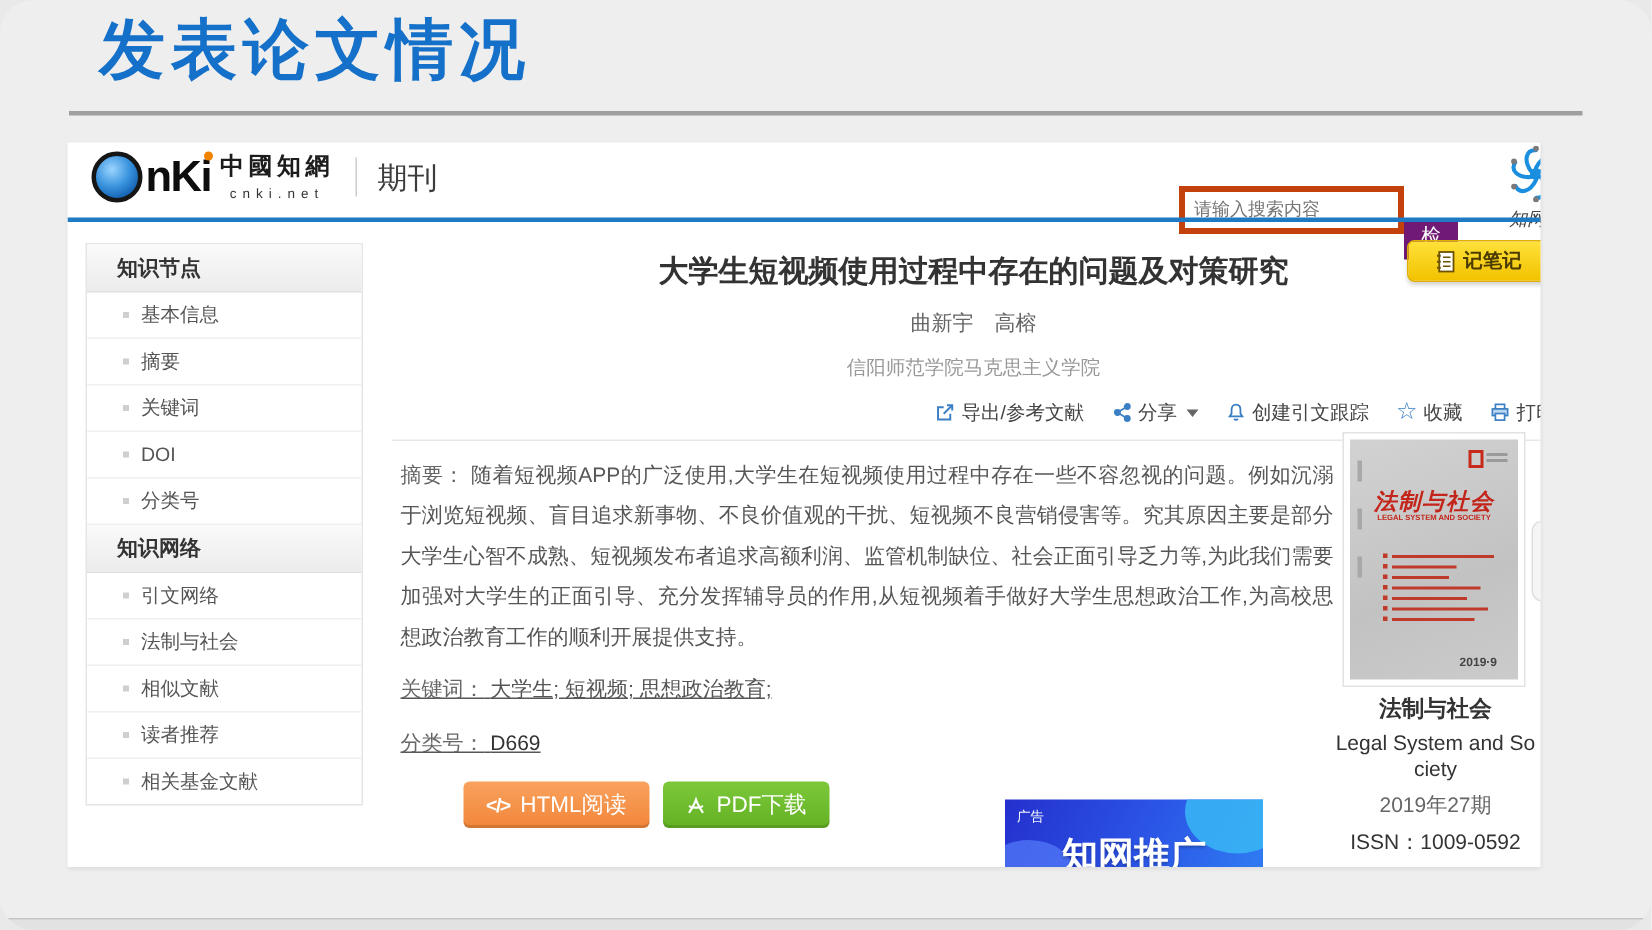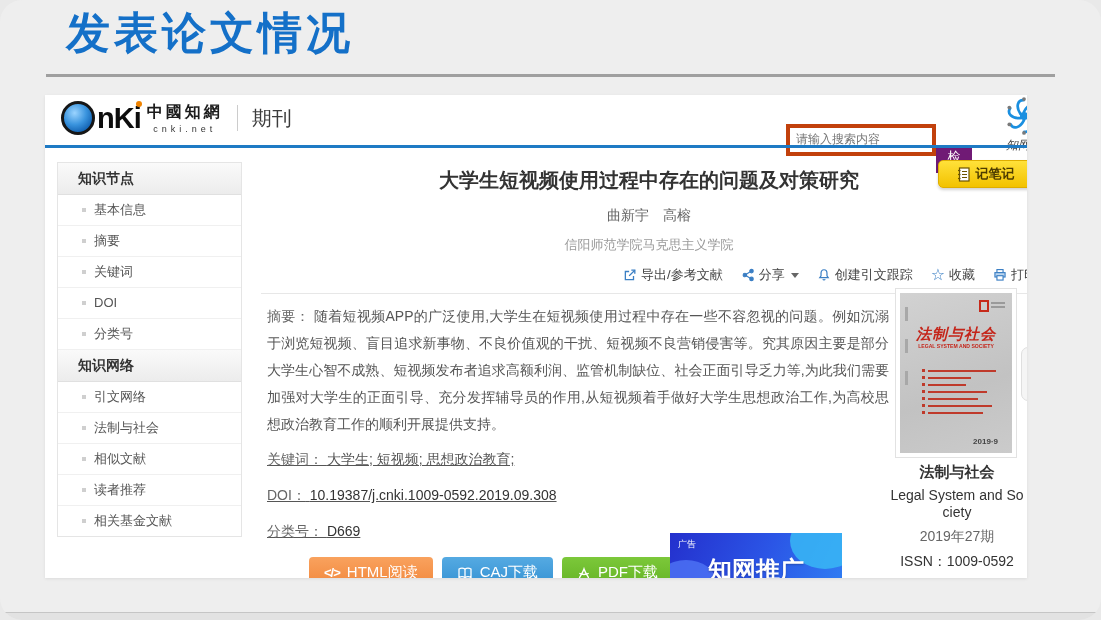--- a/index.html
+++ b/index.html
@@ -243,42 +243,29 @@
       <div class="meta">
         <div class="abstract">
           <span class="lbl">摘要：</span>
           <span>随着短视频APP的广泛使用,大学生在短视频使用过程中存在一些不容忽视的问题。例如沉溺于浏览短视频、盲目追求新事物、不良价值观的干扰、短视频不良营销侵害等。究其原因主要是部分大学生心智不成熟、短视频发布者追求高额利润、监管机制缺位、社会正面引导乏力等,为此我们需要加强对大学生的正面引导、充分发挥辅导员的作用,从短视频着手做好大学生思想政治工作,为高校思想政治教育工作的顺利开展提供支持。</span>
         </div>
         <div class="meta-row">
           <span class="lbl">关键词：</span>
           <span class="val">大学生; 短视频; 思想政治教育;</span>
         </div>
         <div class="meta-row">
-          <span class="lbl">DOI：</span>
-          <span class="val-dark">10.19387/j.cnki.1009-0592.2019.09.308</span>
-        </div>
-        <div class="meta-row">
           <span class="lbl">分类号：</span>
           <span class="val-dark">D669</span>
         </div>
       </div>
 
       <div class="dl-buttons">
         <button class="dl-btn btn-html">
           <span class="code-glyph">&lt;/&gt;</span>
           <span>HTML阅读</span>
-        </button>
-        <button class="dl-btn btn-caj">
-          <svg width="16" height="14" viewBox="0 0 16 14">
-            <g fill="none" stroke="#fff" stroke-width="1.3">
-              <path d="M2 3 C4 1.8 6 1.8 8 3 C10 1.8 12 1.8 14 3 V11.5 C12 10.4 10 10.4 8 11.5 C6 10.4 4 10.4 2 11.5 Z"></path>
-              <line x1="8" y1="3" x2="8" y2="11.5"></line>
-            </g>
-          </svg>
-          <span>CAJ下载</span>
         </button>
         <button class="dl-btn btn-pdf">
           <svg width="14" height="14" viewBox="0 0 16 16">
             <g fill="none" stroke="#fff" stroke-width="1.6" stroke-linecap="round">
               <path d="M3 13 C5 10 7 6.5 8 3.5 C9 6.5 11 10 13 13"></path>
               <path d="M3.2 8.6 C5.5 10 10.5 10 12.8 8.6"></path>
             </g>
           </svg>
           <span>PDF下载</span>
         </button>

